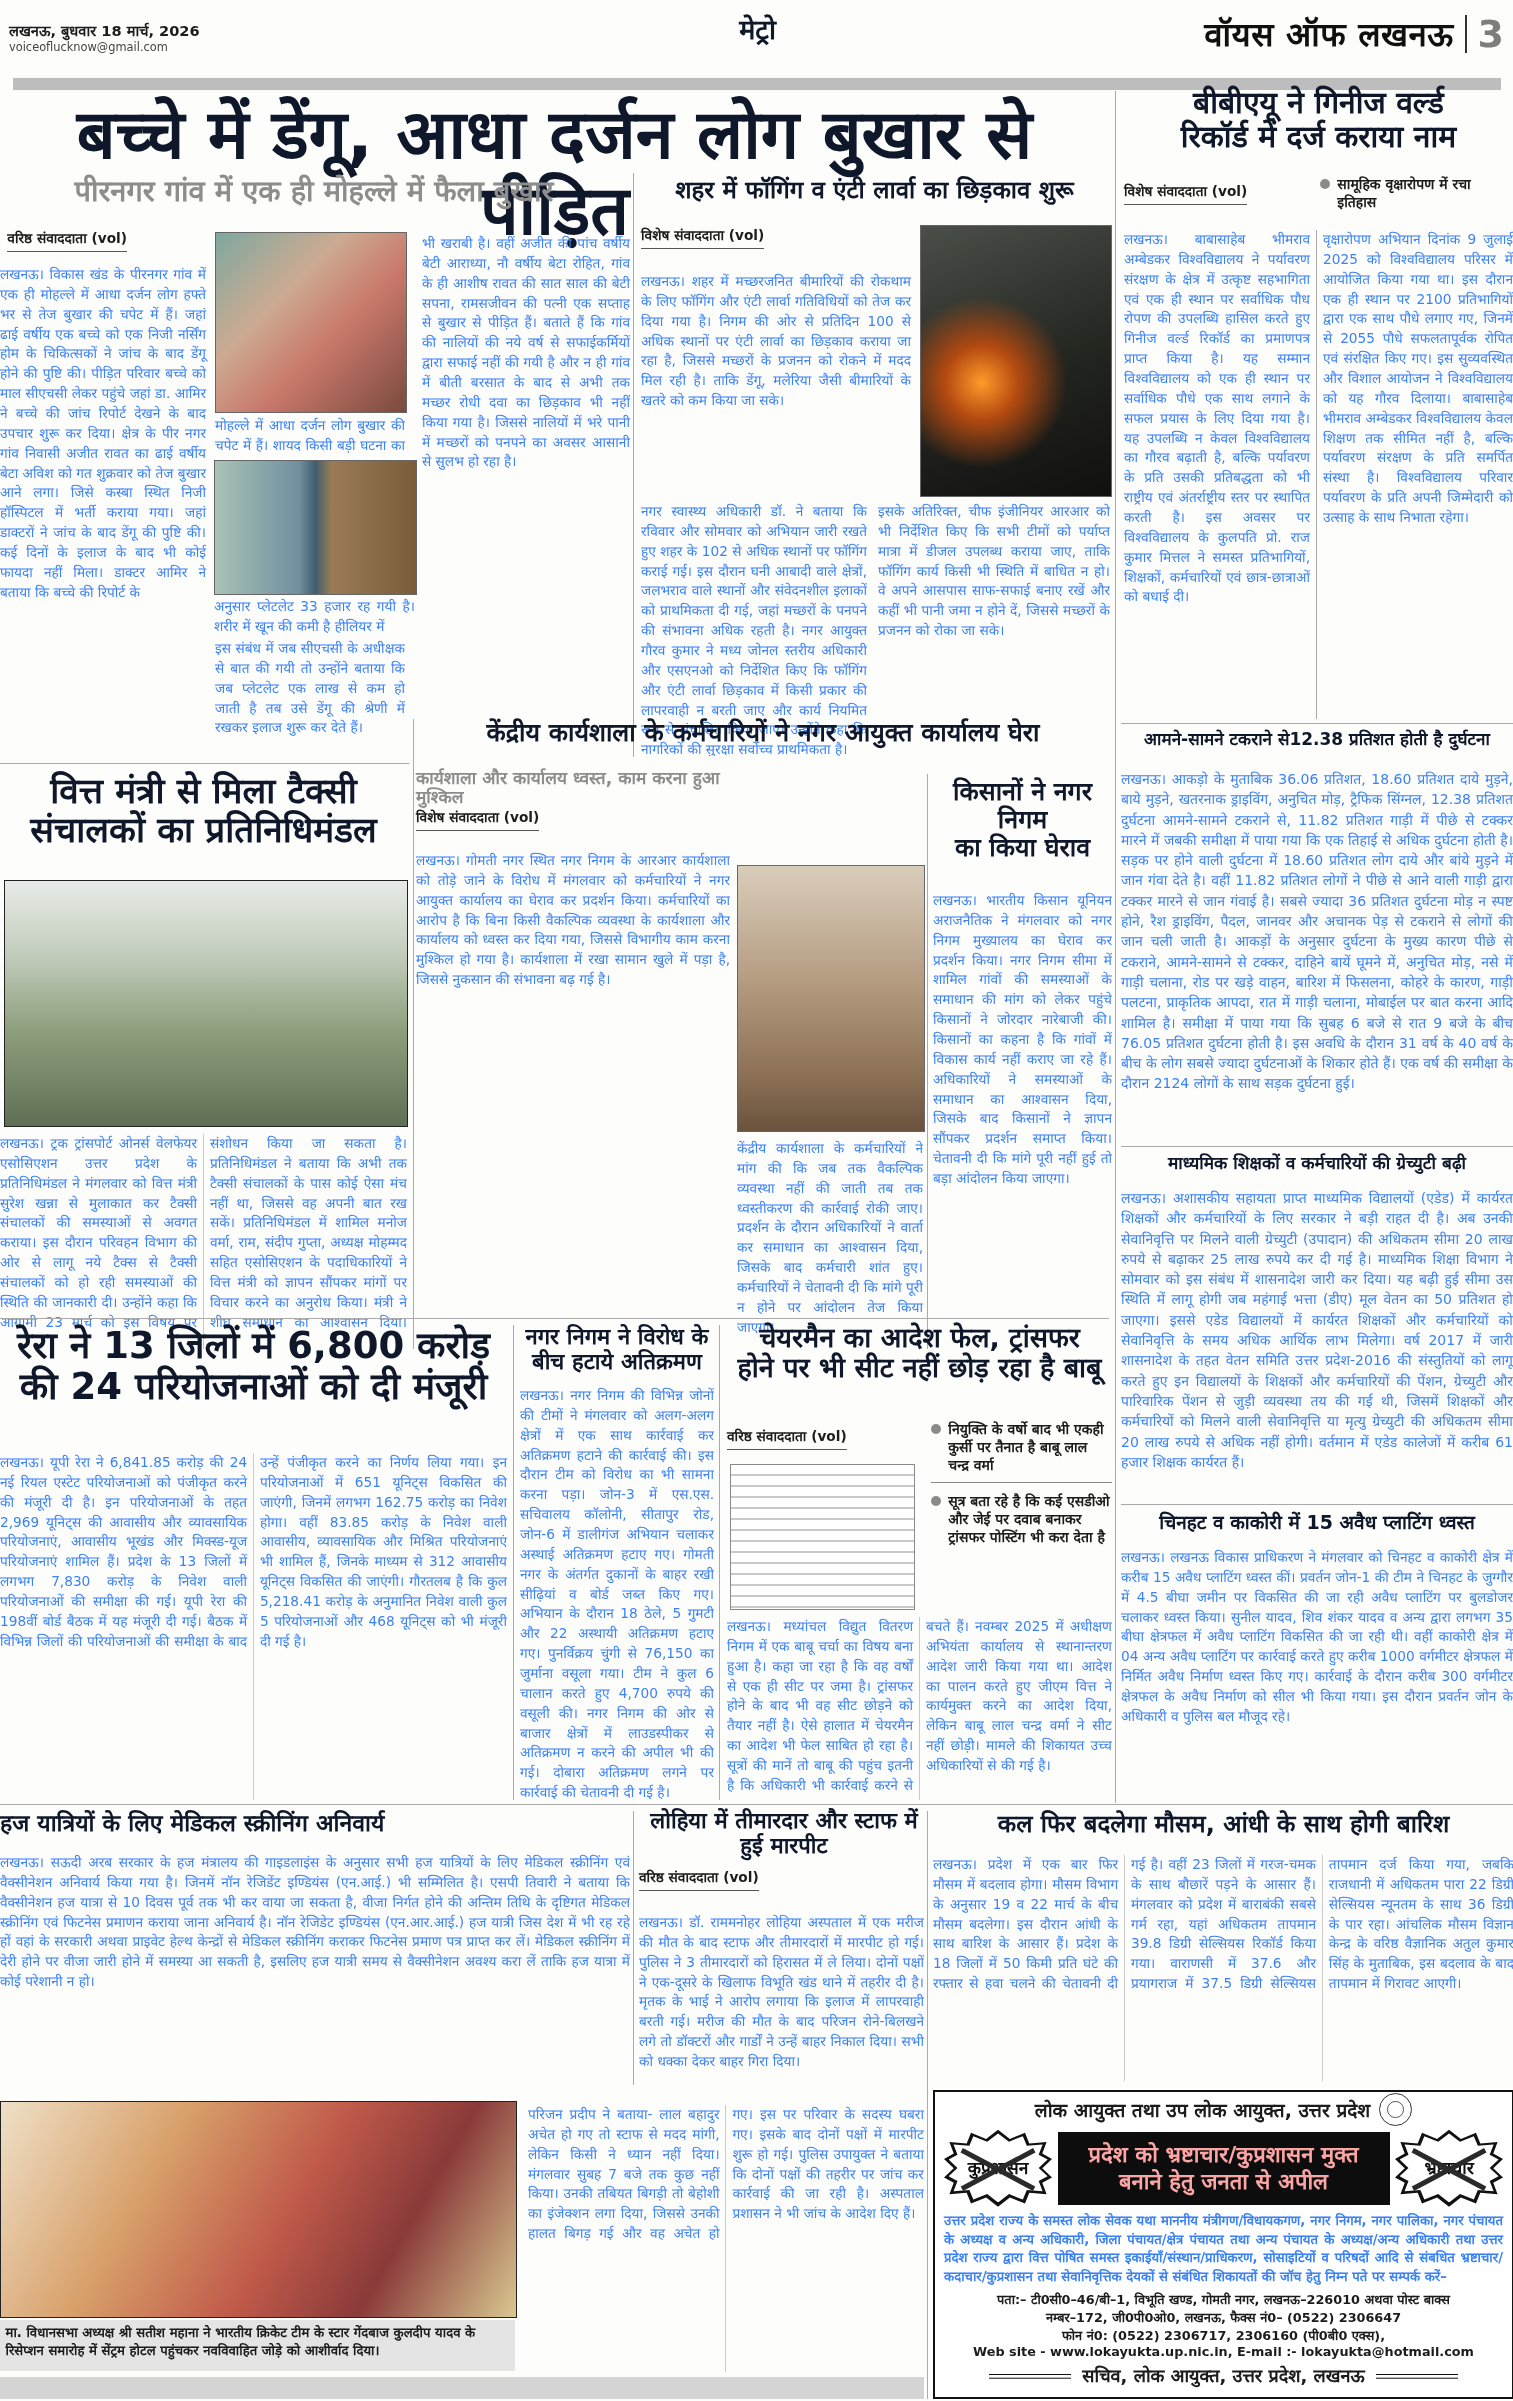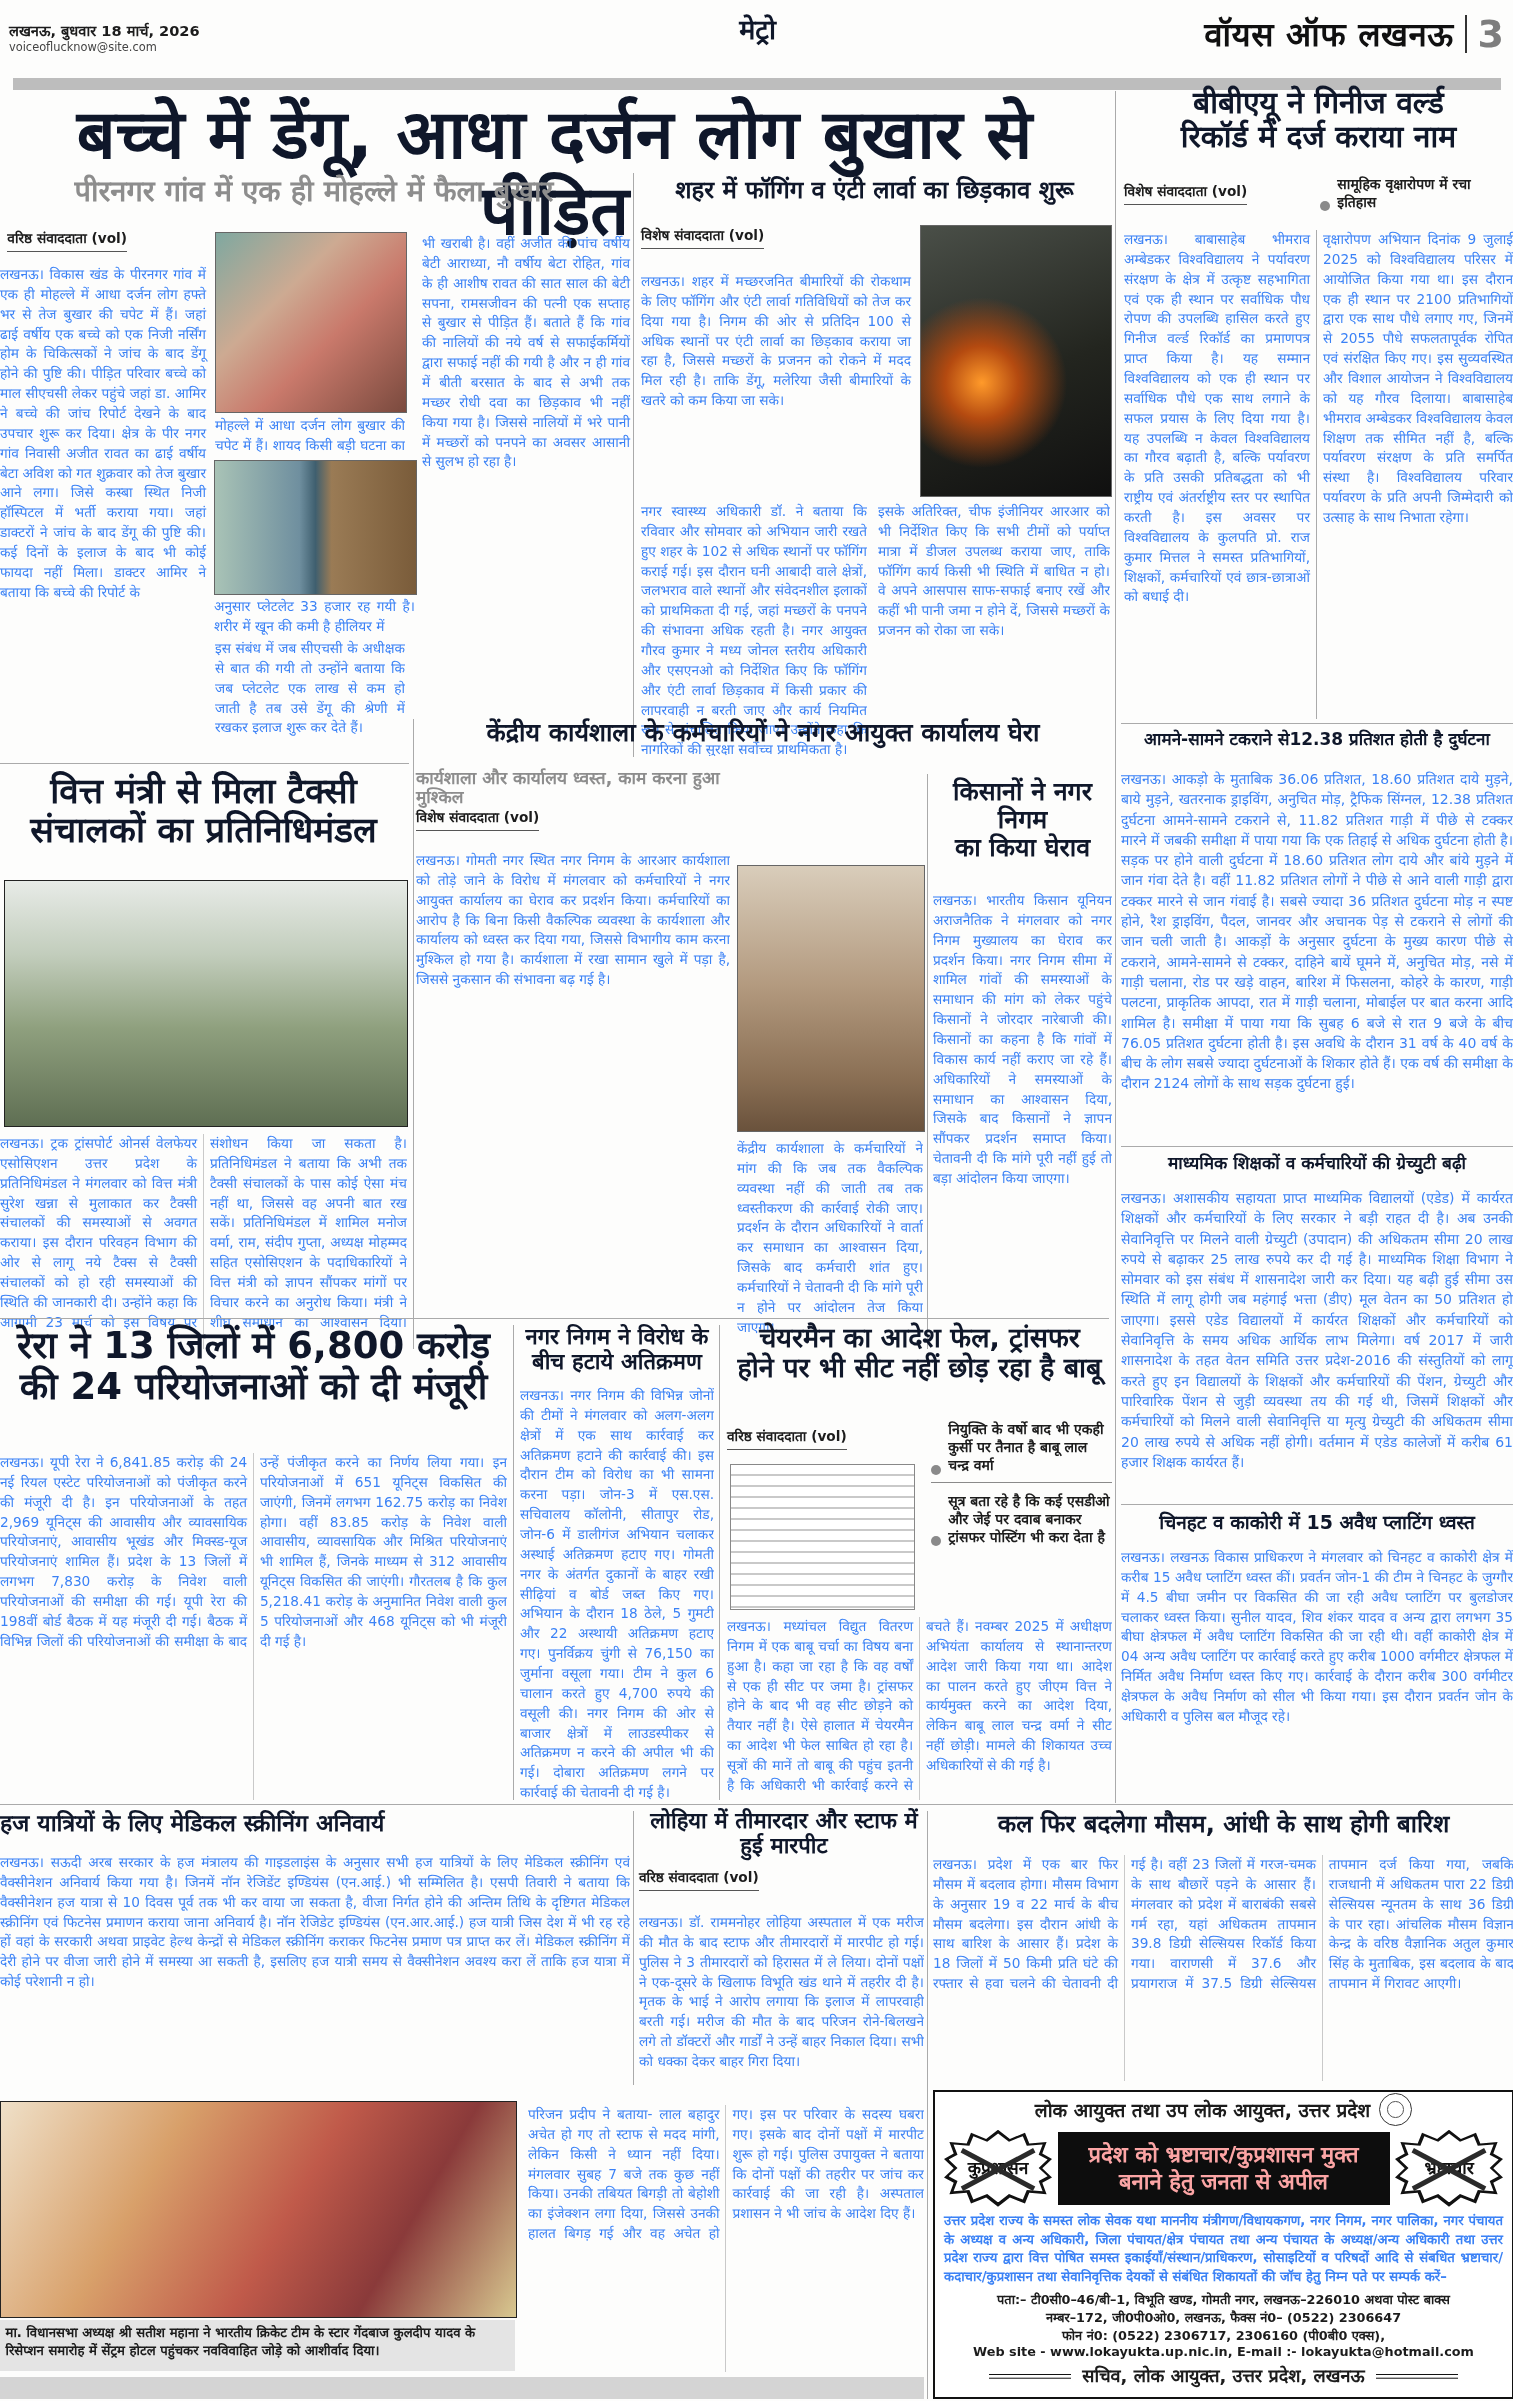--- a/index.html
+++ b/index.html
@@ -11,21 +11,21 @@
   .bd{font-size:13.7px;line-height:1.45;text-align:justify;color:#3b82f6;}
   .bd2{columns:2;column-gap:12.8px;column-rule:0.9px solid #c9c9c9;}
   .bd3{columns:3;column-gap:12.8px;column-rule:0.9px solid #c9c9c9;}
   .byline{font-weight:bold;font-size:13.7px;border-bottom:1.8px solid #555;padding-bottom:3.7px;width:max-content;}
   .vr{background:#aaa;width:0.9px;}
   .hr{background:#aaa;height:0.9px;}
   .grayband{background:#bdbdbd;}
   .ph{border:0.9px solid #666;}
   .phframe{border:1.8px solid #222;}
   .cap{font-size:13.2px;line-height:1.35;font-weight:bold;}
-  .bullet-item{display:flex;gap:7.3px;align-items:flex-end;font-weight:bold;font-size:14px;line-height:1.3;}
+  .bullet-item{display:flex;gap:7.3px;align-items:flex-start;font-weight:bold;font-size:14px;line-height:1.3;}
   .dot{width:10px;height:10px;border-radius:50%;background:#8a8a8a;flex:0 0 10px;margin-top:3.7px;}
   .mast{font-weight:bold;letter-spacing:0.5px;}
   
   .ph-mother{background:linear-gradient(135deg,#7fa8a0 0%,#cdaa92 35%,#c9796b 60%,#7a4a3e 100%);}
   .ph-drain{background:linear-gradient(90deg,#a9c3b6 0%,#6f8f9f 42%,#3f5f6f 50%,#9a7b55 58%,#7a5c3a 100%);}
   .ph-fog{background:radial-gradient(circle at 32% 58%, #ff9a2a 0%, #b44a10 18%, transparent 42%),linear-gradient(160deg,#4a4f48 0%,#23251f 55%,#101010 100%);}
   .ph-taxi{background:linear-gradient(180deg,#e7ebe7 0%,#c2cdbc 30%,#8fa07e 60%,#5f6f53 100%);}
   .ph-crowd{background:linear-gradient(180deg,#d9cdbb 0%,#b39a7f 45%,#8a6f54 80%,#6a523c 100%);}
   .ph-recep{background:linear-gradient(120deg,#efe0c8 0%,#d8a06a 30%,#c05a4a 55%,#8a3a3a 75%,#d8c890 100%);}
   .ph-doc{background:#fff;border:0.9px solid #888;
@@ -47,21 +47,21 @@
   .emblem{width:31px;height:31px;border-radius:50%;border:1.8px solid #333;display:inline-flex;align-items:center;justify-content:center;}
   .emblem::after{content:"";width:14.6px;height:14.6px;border-radius:50%;border:1.8px solid #555;}
 </style>
 </head>
 <body>
 
 <div class="page">
 
   <div class="abs" style="left:9px;top:20px;width:274px;">
     <div style="font-weight:bold;font-size:14.6px;">लखनऊ, बुधवार 18 मार्च, 2026</div>
-    <div style="font-size:11.4px;color:#444;">voiceoflucknow@site.com</div>
+    <div style="font-size:11.4px;color:#444;">voiceoflucknow@gmail.com</div>
   </div>
   <div class="abs hl" style="left:657px;top:14.6px;width:201px;font-size:27px;">मेट्रो</div>
   <div class="abs" style="right:9px;top:11px;display:flex;align-items:center;gap:11px;">
     <div class="mast" style="font-size:33px;color:#101010;">वॉयस ऑफ लखनऊ</div>
     <div style="width:1.8px;height:38px;background:#333;"></div>
     <div style="font-size:38px;font-weight:bold;color:#7d7d7d;">3</div>
   </div>
   <div class="abs grayband" style="left:12.8px;top:78px;width:1488px;height:12px;"></div>
 
   <div class="abs hl" style="left:0px;top:97px;width:1109px;font-size:68px;">बच्चे में डेंगू,  आधा दर्जन लोग बुखार से पीड़ित</div>

